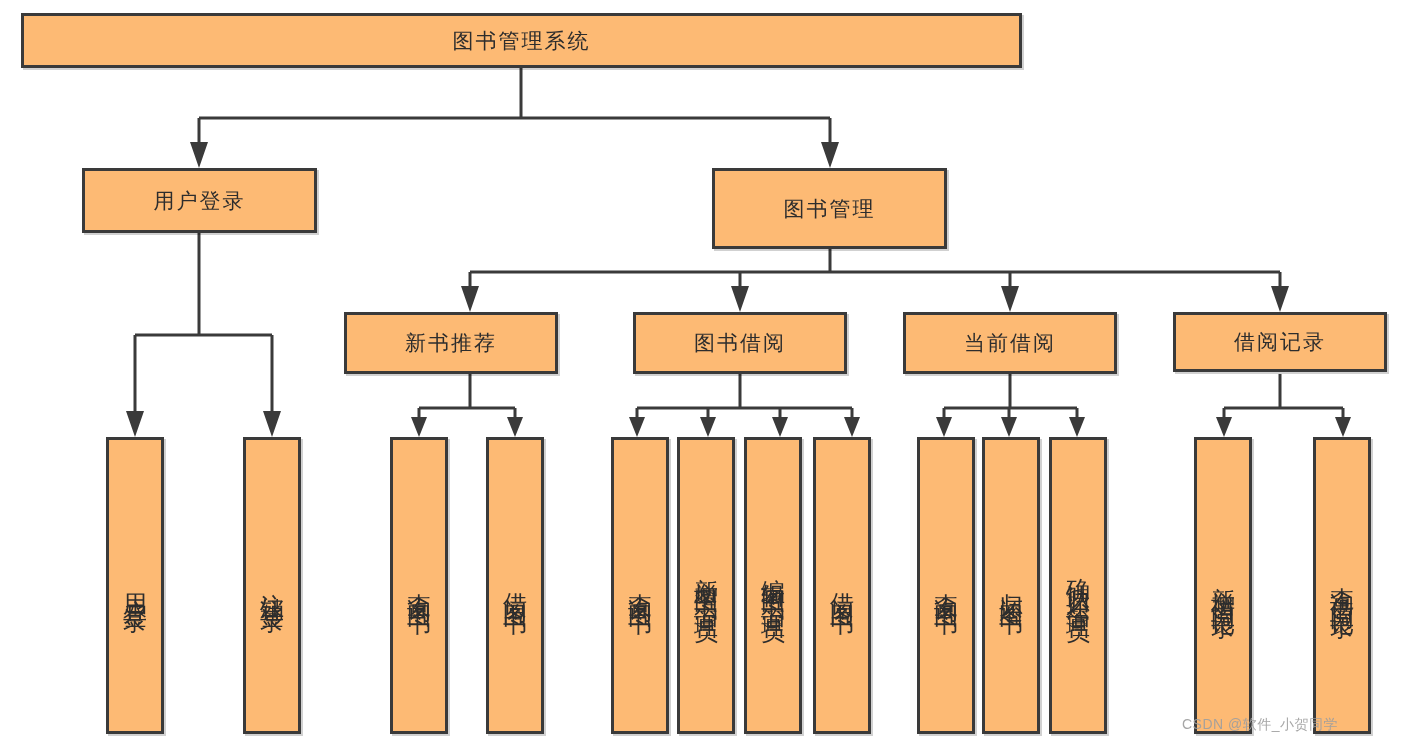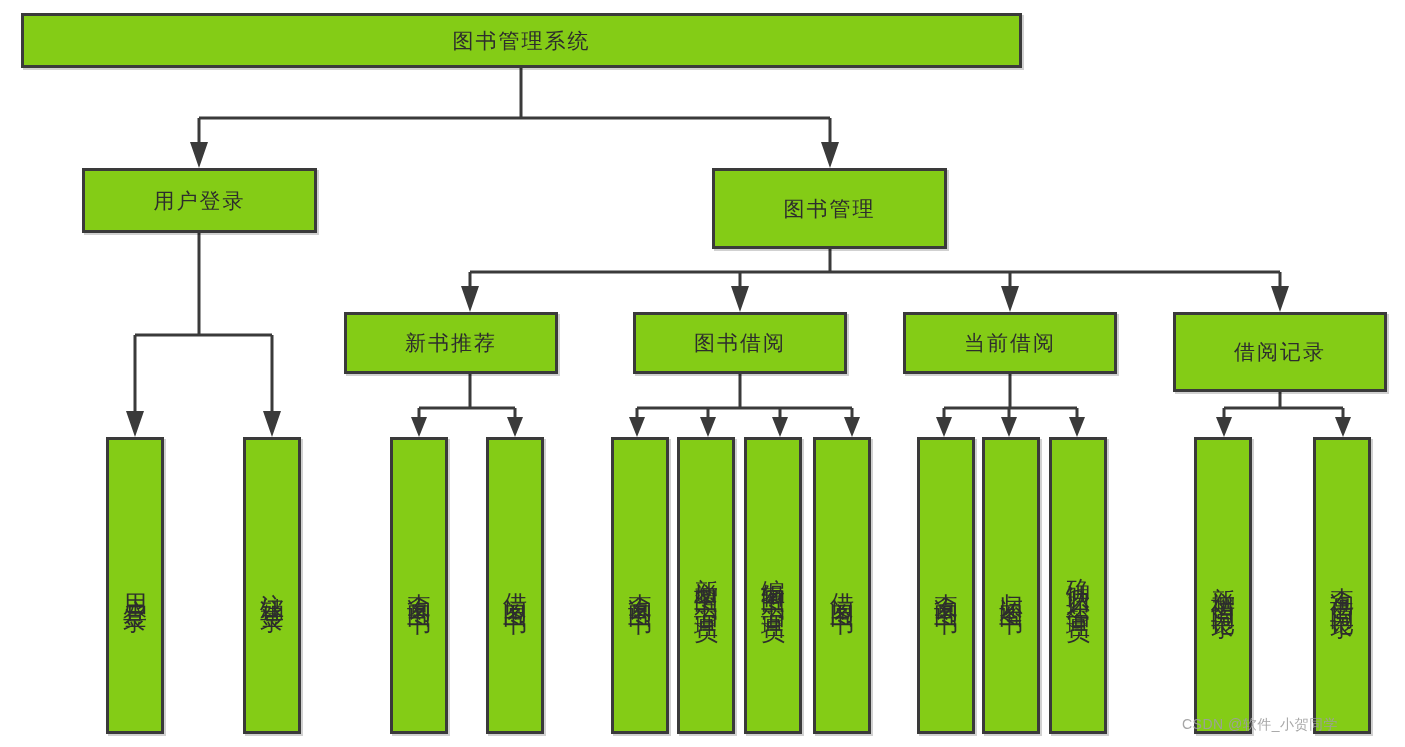--- a/index.html
+++ b/index.html
@@ -7,21 +7,21 @@
     position:relative;
     width:1405px;height:747px;
     background:#ffffff;
     overflow:hidden;
     font-family:"Liberation Sans", sans-serif;
   }
   #connectors{position:absolute;left:0;top:0;z-index:1;}
   .node{
     position:absolute;
     box-sizing:border-box;
-    background:#84cc16;
+    background:#fdba74;
     border:3px solid #3a3a3a;
     box-shadow:2px 2px 0 rgba(0,0,0,0.18);
     display:flex;align-items:center;justify-content:center;
     color:#2d2d2d;
     z-index:2;
   }
   .hbox{font-size:21px;letter-spacing:2px;}
   .vbox{width:58px;top:437px;height:297px;font-size:24px;}
   .vbox span{
     writing-mode:vertical-rl;
@@ -75,21 +75,21 @@
 
   <div class="node hbox" style="left:344px;top:312px;width:214px;height:62px;font-family:Liberation Mono, monospace;">
     <span>新书推荐</span>
   </div>
   <div class="node hbox" style="left:903px;top:312px;width:214px;height:62px;">
     <span>当前借阅</span>
   </div>
   <div class="node hbox" style="left:633px;top:312px;width:214px;height:62px;">
     <span>图书借阅</span>
   </div>
-  <div class="node hbox" style="left:1173px;top:312px;width:214px;height:80px;">
+  <div class="node hbox" style="left:1173px;top:312px;width:214px;height:60px;">
     <span>借阅记录</span>
   </div>
 
   <div class="node vbox" style="left:106px;">
     <span>用户登录</span>
   </div>
   <div class="node vbox" style="left:243px;">
     <span>注销登录</span>
   </div>
 

